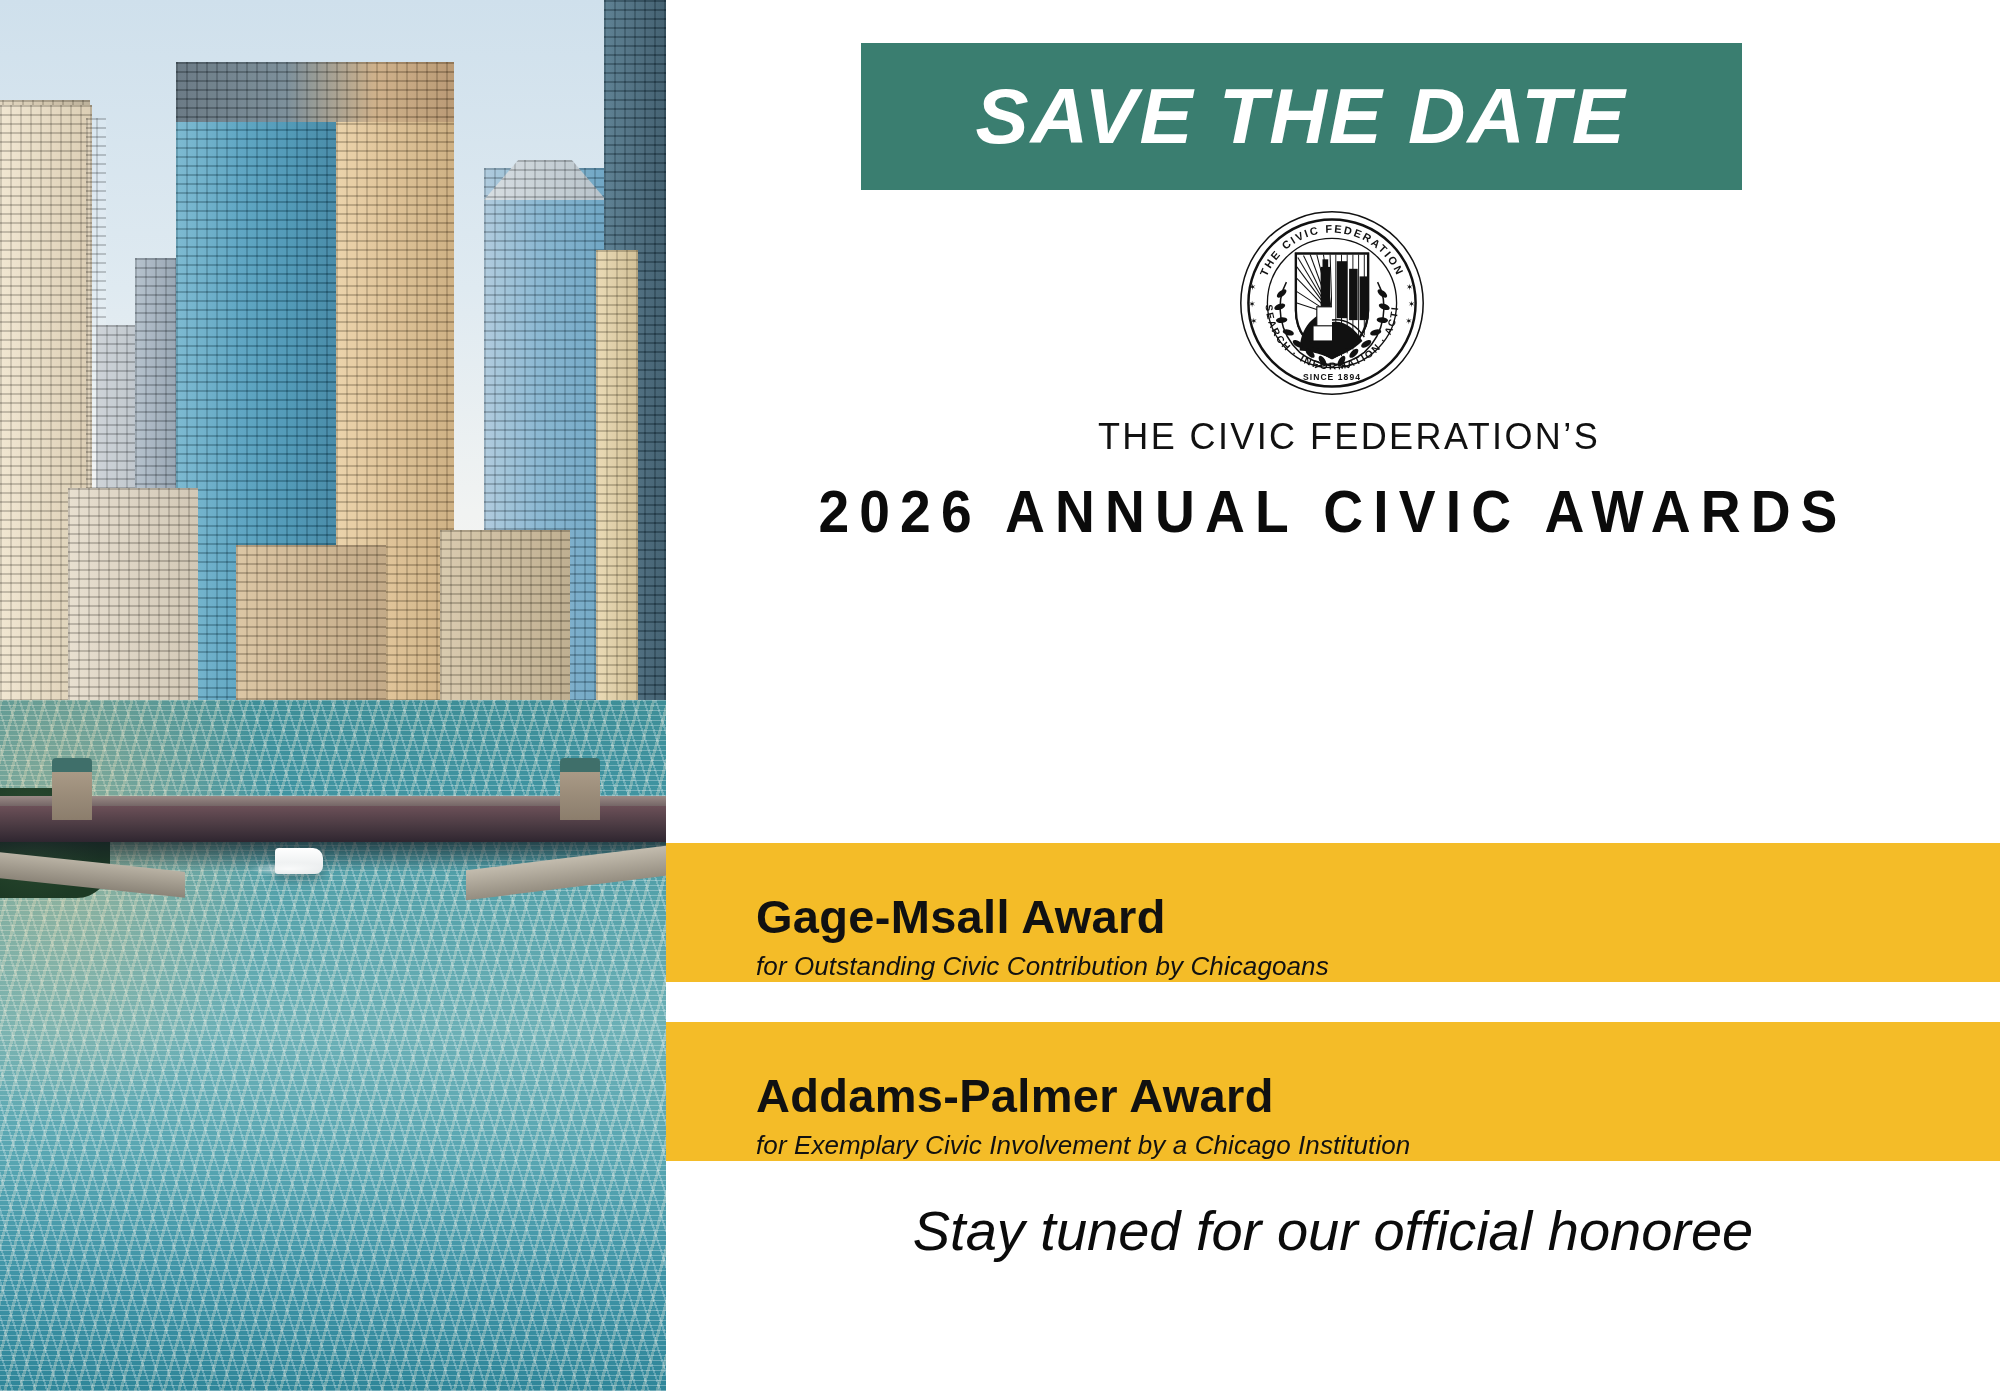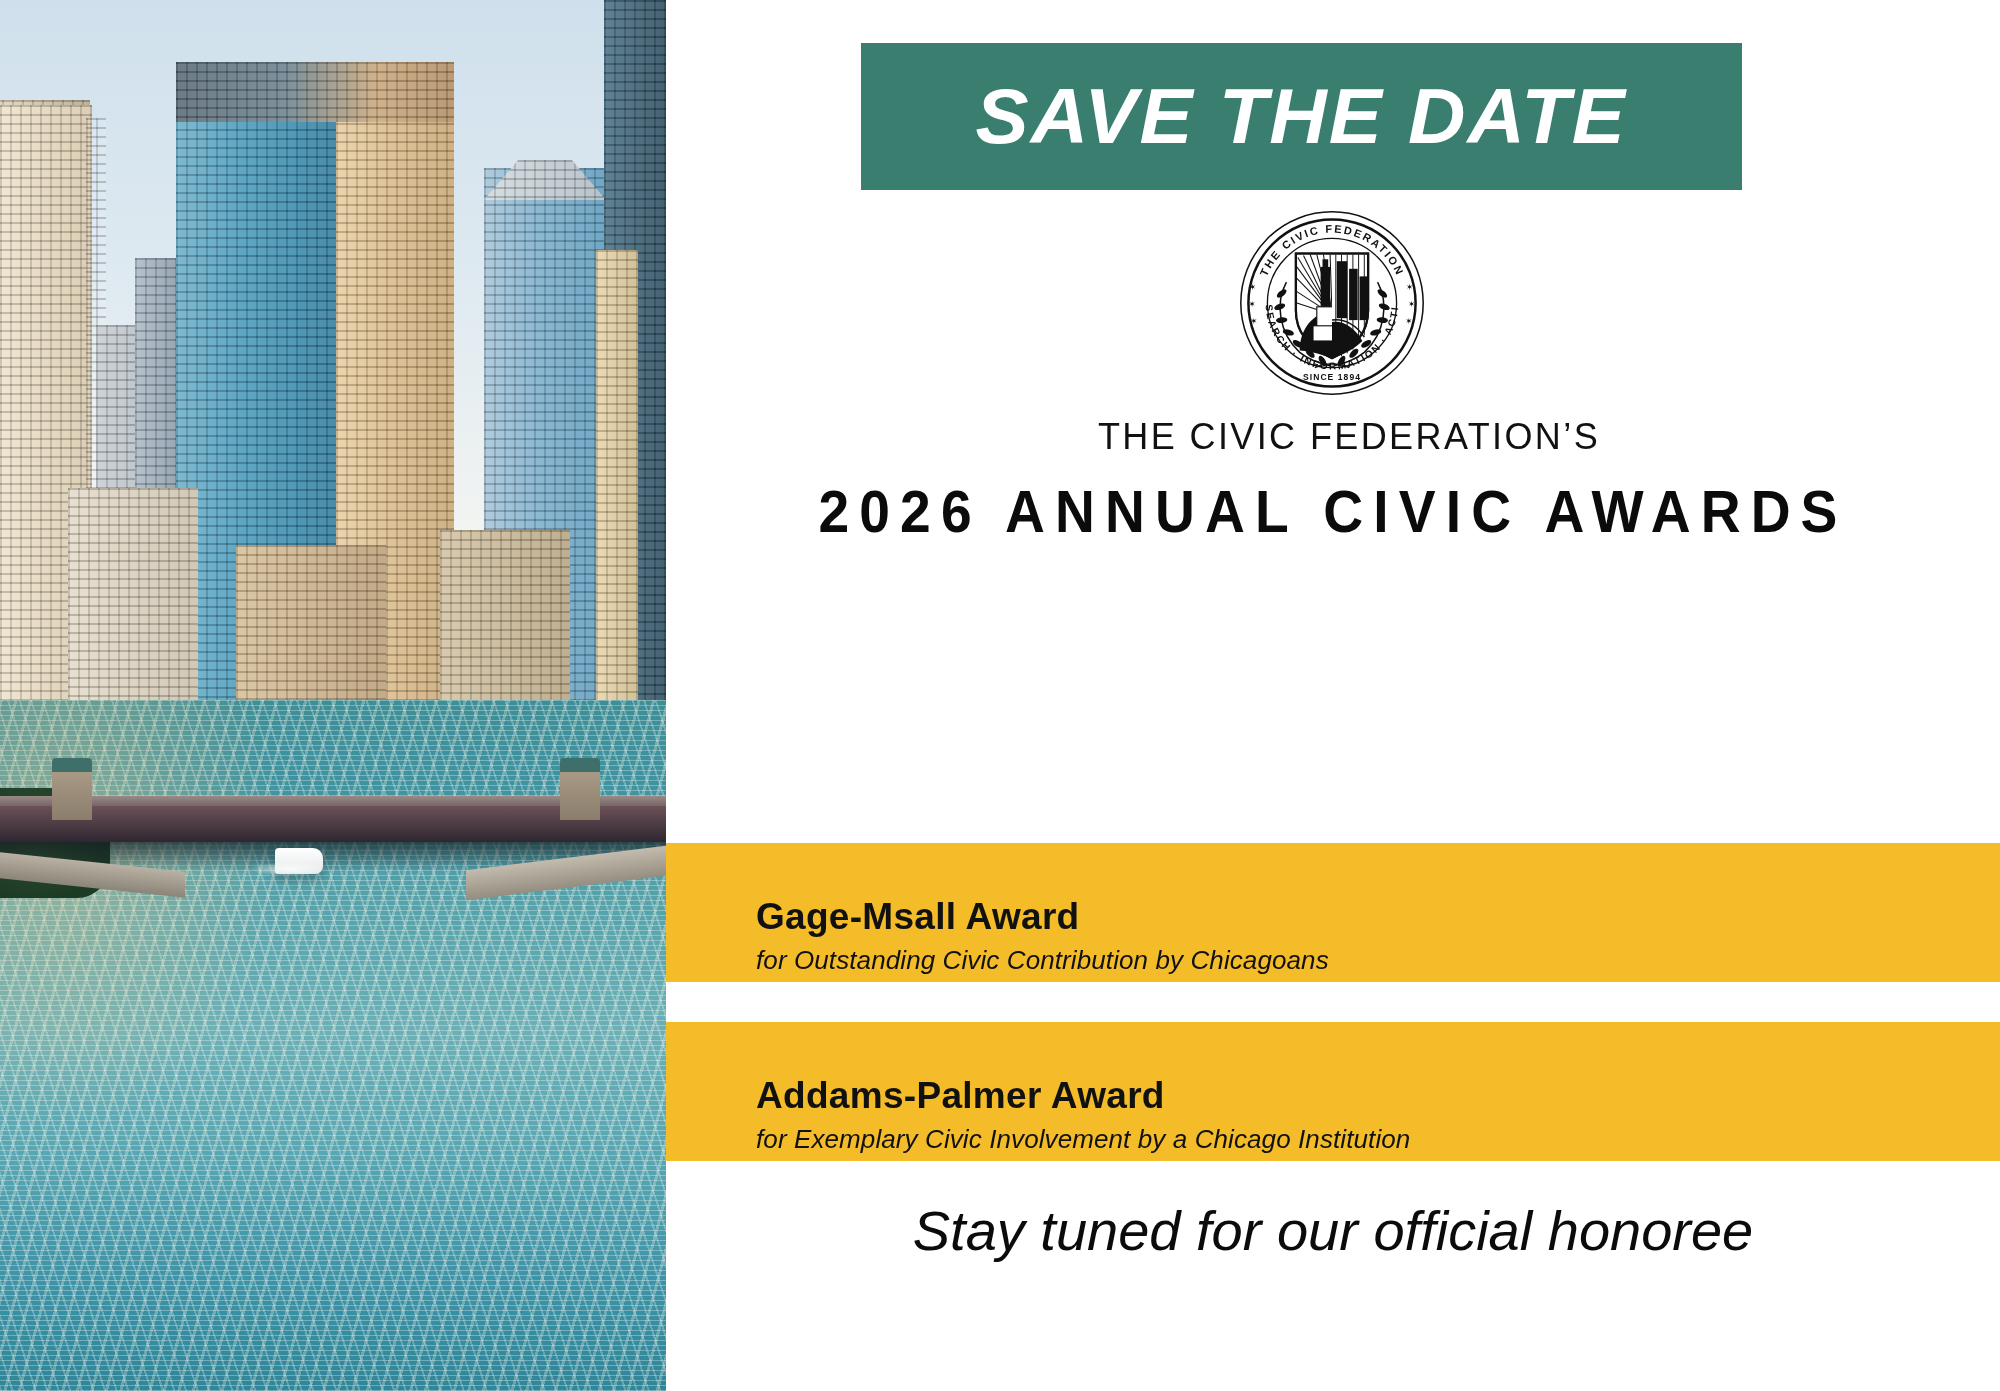--- a/index.html
+++ b/index.html
@@ -145,21 +145,21 @@
   .award-band {
     position:absolute; left:0; width:1334px; height:139px;
     background:#f4bc28;
     padding-left:90px;
     display:flex; flex-direction:column; justify-content:center;
   }
   .award-band.one { top:843px; }
   .award-band.two { top:1022px; }
   .award-name {
     font-family:"Liberation Sans Narrow","Liberation Sans", sans-serif;
-    font-weight:700; font-size:37px; color:#111111; letter-spacing:.3px;
+    font-weight:700; font-size:47px; color:#111111; letter-spacing:.3px;
     line-height:1.18;
     margin-top:48px;
   }
   .award-sub {
     font-family:"Liberation Sans Narrow","Liberation Sans", sans-serif;
     font-style:italic; font-size:26px; color:#111111; letter-spacing:.1px;
     line-height:1.3; margin-top:6px;
   }
 
   .tagline {

